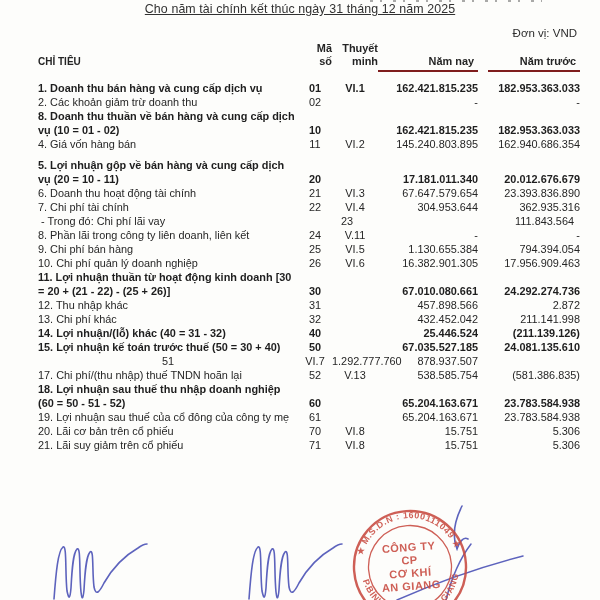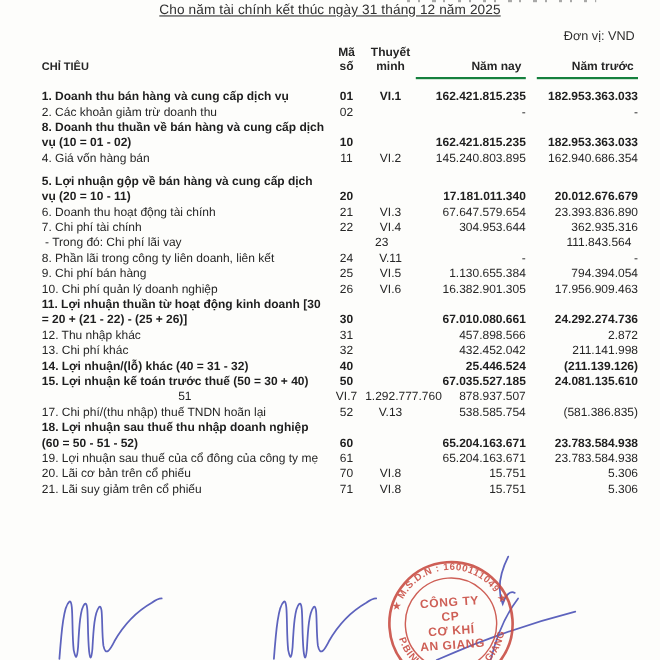--- a/index.html
+++ b/index.html
@@ -16,23 +16,23 @@
     position:absolute;top:2px;left:0;width:100%;text-align:center;
     font-size:12.4px;color:#313131;letter-spacing:.1px;text-decoration:underline;
   }
   .unit{
     position:absolute;top:27px;right:23px;font-size:11.5px;color:#2d2d2d;
   }
   .table{position:absolute;left:38px;top:42px;width:542px;font-size:10.9px;}
   .thead,.row{display:grid;grid-template-columns:260px 34px 46px 100px 102px;align-items:end;}
   .thead{font-weight:bold;color:#252525;}
   .thead .chi-tieu{padding-bottom:5px;font-size:10px;}
-  .thead .two{white-space:pre-line;text-align:center;line-height:12.5px;padding-bottom:5px;}
+  .thead .two{white-space:pre-line;text-align:right;line-height:12.5px;padding-bottom:5px;}
   .thead .num-h .h-underline{
-    display:block;text-align:right;border-bottom:2px solid #15803d;
+    display:block;text-align:right;border-bottom:2px solid #7f1d1d;
     padding-bottom:3px;padding-right:4px;line-height:12.5px;
   }
   .thead .num-h.second .h-underline{margin-left:10px;}
   .tbody{padding-top:9px;}
   .row{line-height:14px;}
   .row>div{min-height:14px;}
   .row .code,.row .note{text-align:center;}
   .row .num{text-align:right;}
   .row.bold{font-weight:bold;color:#1e1e1e;}
   .row.italic{gap:32px;}

